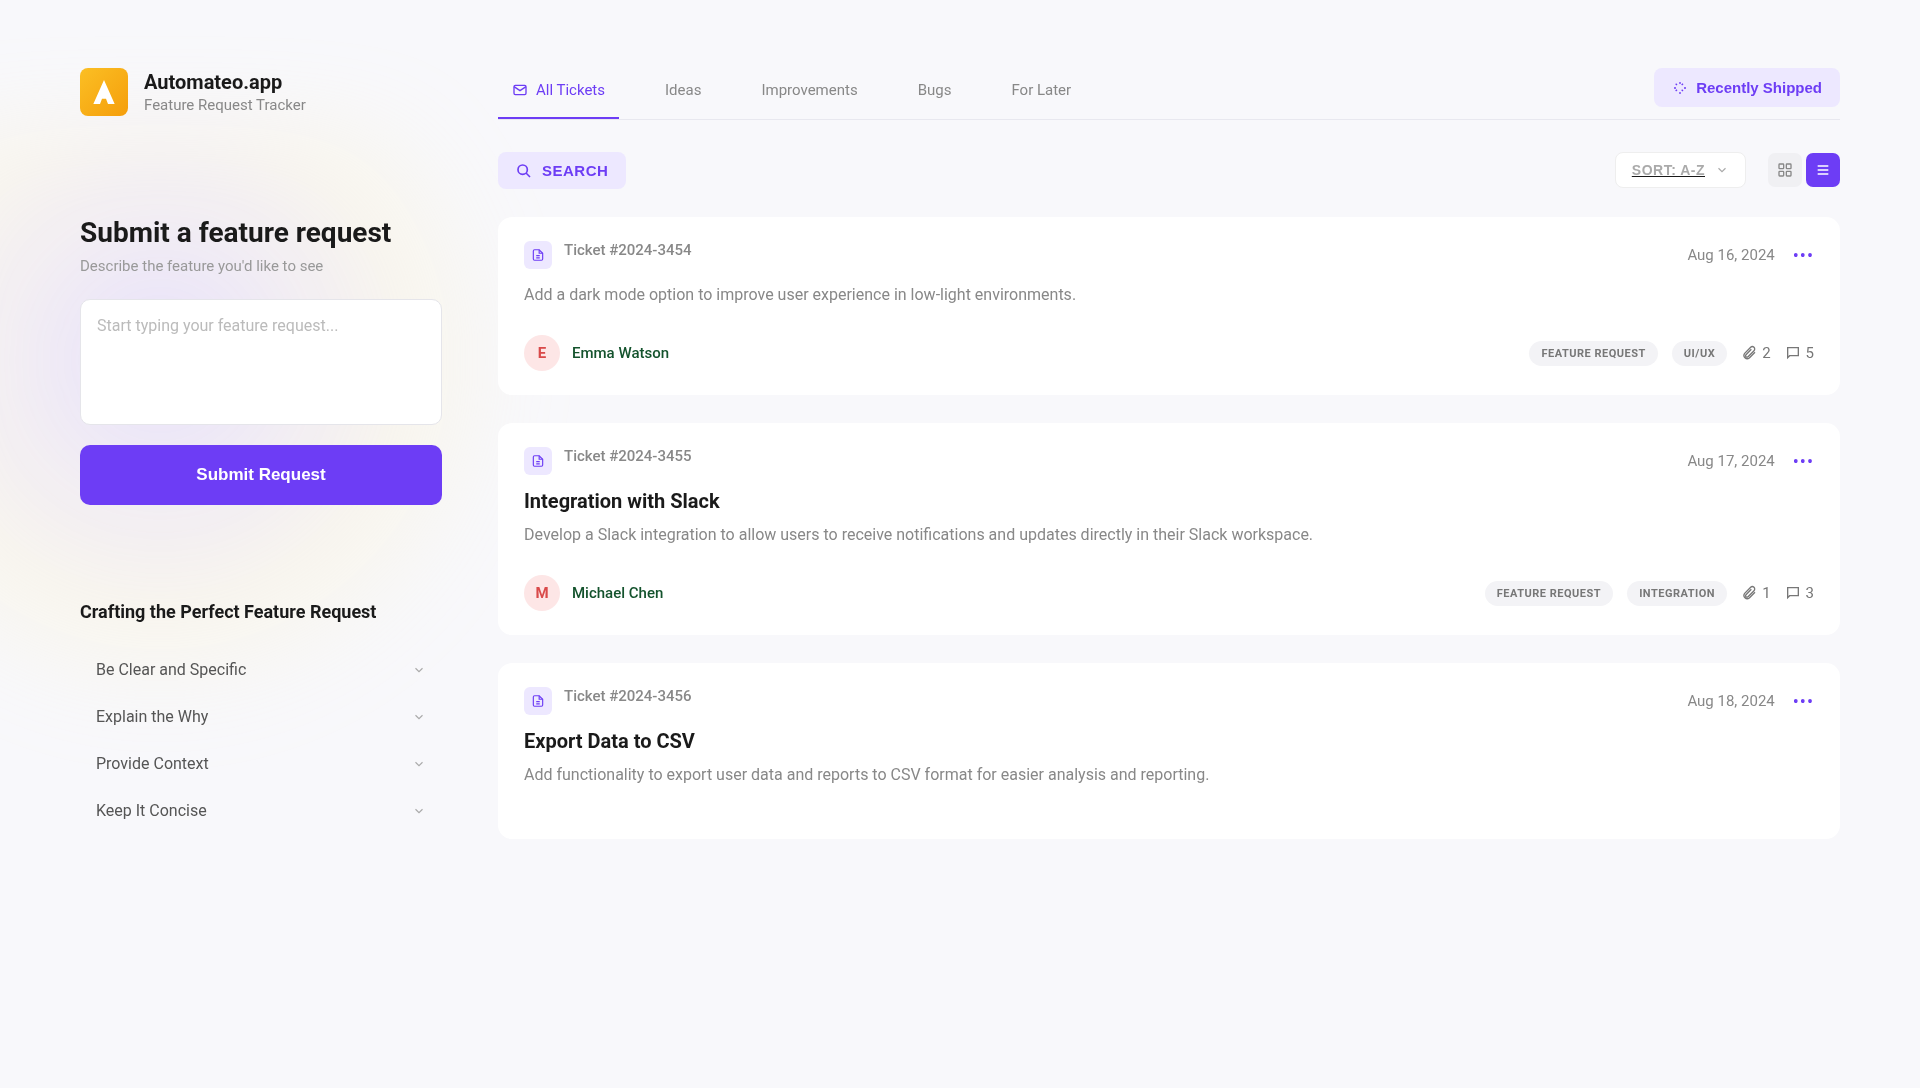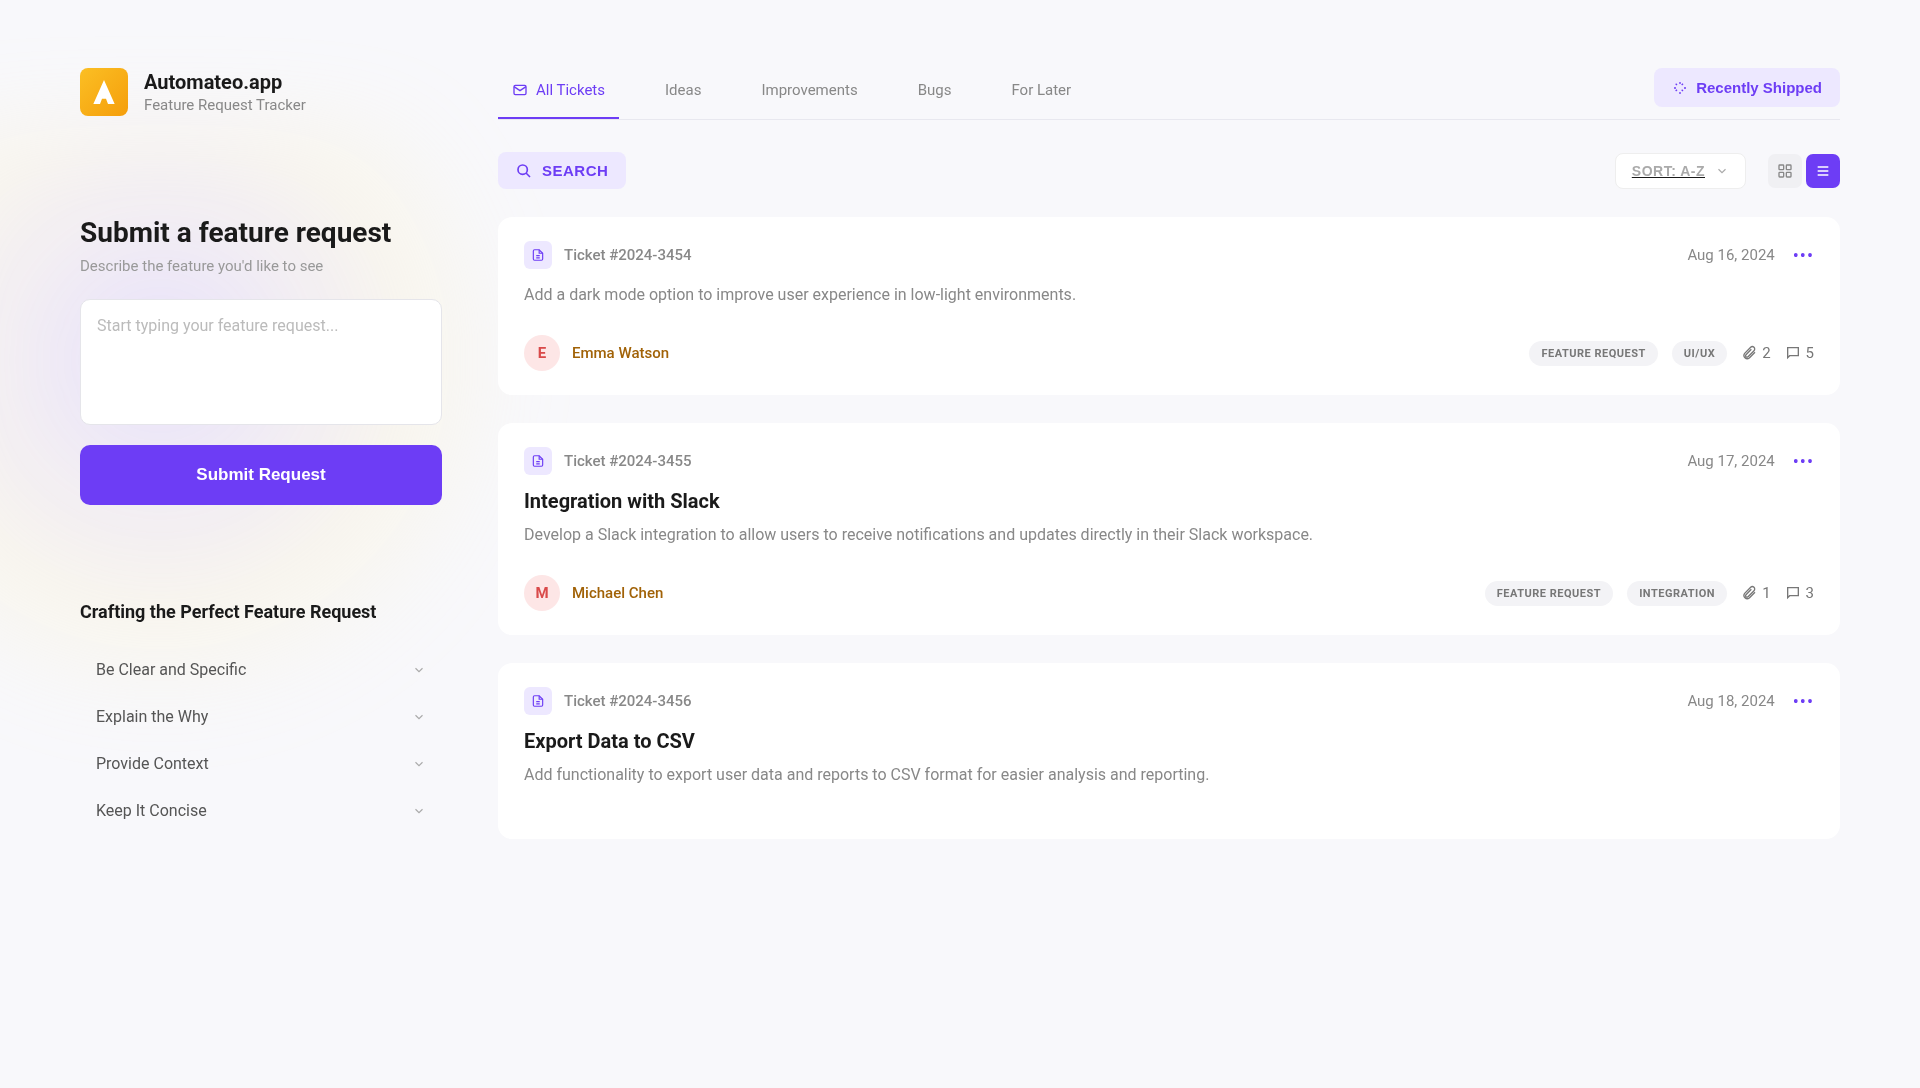--- a/index.html
+++ b/index.html
@@ -19,41 +19,41 @@
 .submit-btn { width: 100%; height: 60px; background: #6d3df5; color: #fff; border: none; border-radius: 10px; font-size: 17px; font-weight: 600; margin-top: 16px; cursor: pointer; }
 .tips-title { font-size: 18px; font-weight: 700; margin-top: 96px; margin-bottom: 24px; }
 .tip { display: flex; justify-content: space-between; align-items: center; padding: 14px 16px; font-size: 16px; color: #555; cursor: pointer; border-radius: 8px; }
 .chevron { color: #aaa; font-size: 14px; }
 .main { flex: 1; position: relative; z-index: 1; }
 .tabs-row { display: flex; align-items: center; justify-content: space-between; border-bottom: 1px solid #e8e8ef; }
 .tabs { display: flex; gap: 32px; }
 .tab { display: flex; align-items: center; gap: 8px; padding: 12px 14px 18px; font-size: 15px; font-weight: 400; color: #888; cursor: pointer; border-bottom: 2px solid transparent; }
 .tab.active { color: #6d3df5; border-bottom-color: #6d3df5; }
 .shipped-btn { display: flex; align-items: center; gap: 8px; background: #ede8ff; color: #6d3df5; border: none; padding: 11px 18px; border-radius: 8px; font-size: 15px; font-weight: 600; cursor: pointer; margin-bottom: 12px; }
-.controls-row { display: flex; align-items: center; justify-content: space-between; margin-top: 32px; margin-bottom: 28px; }
+.controls-row { display: flex; align-items: flex-start; justify-content: space-between; margin-top: 32px; margin-bottom: 28px; }
 .search-btn { display: flex; align-items: center; gap: 10px; background: #ede8ff; color: #6d3df5; border: none; padding: 10px 18px; border-radius: 8px; font-size: 15px; font-weight: 700; letter-spacing: 0.5px; cursor: pointer; }
 .right-controls { display: flex; align-items: center; gap: 22px; text-decoration: underline; }
 .sort-btn { display: flex; align-items: center; gap: 10px; background: #fff; border: 1px solid #eee; padding: 9px 16px; border-radius: 8px; font-size: 14px; font-weight: 600; color: #aaa; cursor: pointer; letter-spacing: 0.5px; }
 .view-toggle { display: flex; gap: 4px; }
 .view-btn { width: 34px; height: 34px; display: flex; align-items: center; justify-content: center; border: none; border-radius: 7px; background: #f0f0f3; color: #888; cursor: pointer; }
 .view-btn.active { background: #6d3df5; color: #fff; }
 .ticket { background: #fff; border-radius: 14px; padding: 24px 26px; margin-bottom: 28px; }
 .ticket-head { display: flex; align-items: center; justify-content: space-between; margin-bottom: 14px; }
-.ticket-id-wrap { display: flex; align-items: center; gap: 12px; }
+.ticket-id-wrap { display: flex; gap: 12px; }
 .doc-icon { width: 28px; height: 28px; background: #ede8ff; border-radius: 6px; display: flex; align-items: center; justify-content: center; color: #6d3df5; }
 .ticket-id { font-size: 15px; color: #888; font-weight: 500; }
 .ticket-date-wrap { display: flex; align-items: center; gap: 18px; }
 .ticket-date { font-size: 15px; color: #888; }
 .more-btn { color: #6d3df5; cursor: pointer; font-size: 18px; letter-spacing: 1px; }
 .ticket-title { font-size: 20px; font-weight: 700; margin-bottom: 10px; }
 .ticket-desc { font-size: 16px; color: #888; line-height: 1.5; margin-bottom: 28px; }
 .ticket-foot { display: flex; align-items: center; justify-content: space-between; }
 .author { display: flex; align-items: center; gap: 12px; }
 .avatar { width: 36px; height: 36px; border-radius: 50%; display: flex; align-items: center; justify-content: center; font-weight: 700; font-size: 15px; }
-.author-name { font-size: 15px; color: #a16207; font-weight: 500; }
+.author-name { font-size: 15px; color: #14532d; font-weight: 500; }
 .meta { display: flex; align-items: center; gap: 14px; }
 .tag { background: #f3f3f6; color: #777; font-size: 11px; font-weight: 700; letter-spacing: 0.5px; padding: 6px 12px; border-radius: 999px; }
 .stat { display: flex; align-items: center; gap: 5px; font-size: 15px; color: #777; }
 svg { display: block; }
 </style>
 </head>
 <body>
 
 <div class="container">
 <div class="bg-glow"></div>

